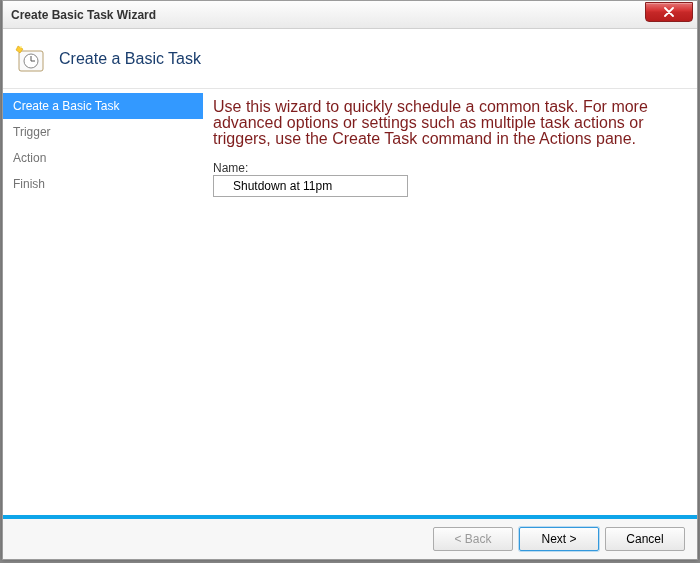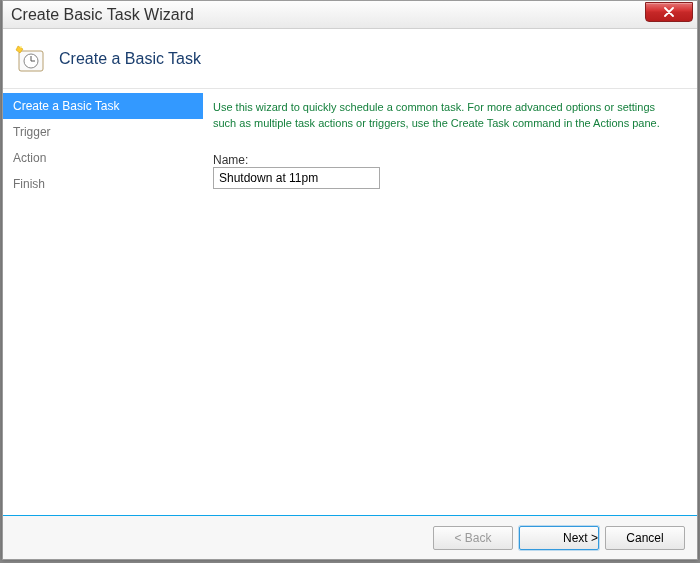--- a/index.html
+++ b/index.html
@@ -25,21 +25,22 @@
       height: 28px;
       background: linear-gradient(to bottom, #fdfdfd, #eaeaea);
       border-bottom: 1px solid #d0d0d0;
       display: flex;
       align-items: center;
       justify-content: space-between;
       padding-left: 8px;
     }
     .titlebar-title {
       color: #333;
-      font-size: 16px;
+      font-size: 12px;
+      font-weight: bold;
     }
     .close-btn {
       width: 48px;
       height: 20px;
       margin-right: 4px;
       margin-top: -6px;
       background: linear-gradient(to bottom, #e57373 0%, #d32f2f 45%, #c62828 50%, #b71c1c 100%);
       border: 1px solid #8a1f1f;
       border-radius: 0 0 4px 4px;
       display: flex;
@@ -88,59 +89,59 @@
       background: #3399ff;
       color: #fff;
     }
     .main {
       flex: 1;
       padding: 10px 16px 10px 10px;
       display: flex;
       flex-direction: column;
     }
     .instructions {
-      color: #15803d;
-      font-size: 11px;
+      color: #7f1d1d;
+      font-size: 16px;
       line-height: 16px;
-      margin-bottom: 18px;
+      margin-bottom: 10px;
     }
     .form-row {
       display: flex;
       align-items: flex-start;
       margin-bottom: 6px;
       flex-direction: column;
     }
     .form-label {
       width: 80px;
       color: #333;
       font-size: 12px;
       padding-top: 4px;
     }
     .form-input {
       flex: 1;
       border: 1px solid #a9a9a9;
-      padding: 3px 5px;
+      padding: 3px 19px;
       font-family: inherit;
       font-size: 12px;
       outline: none;
     }
     .form-textarea {
       flex: 1;
       border: 1px solid #d0d0d0;
       padding: 3px 5px;
       font-family: inherit;
       font-size: 12px;
       resize: none;
       height: 120px;
       background: #fdfdfd;
       outline: none;
     }
     .footer {
       height: 44px;
-      border-top: 1px solid #0ea5e9;
+      border-top: 4px solid #0ea5e9;
       display: flex;
       align-items: center;
       justify-content: flex-end;
       padding: 0 12px;
       gap: 6px;
       background: #f7f7f7;
     }
     .btn {
       min-width: 80px;
       height: 24px;
@@ -151,21 +152,20 @@
       cursor: pointer;
       border-radius: 2px;
     }
     .btn:disabled {
       color: #9a9a9a;
       cursor: default;
     }
     .btn.primary {
       border-color: #3399dd;
       box-shadow: 0 0 0 1px rgba(51,153,221,0.3);
-      text-align: right;
     }
   </style>
 </head>
 <body>
 
 <div class="window">
 
   <div class="titlebar">
     <span class="titlebar-title">Create Basic Task Wizard</span>
     <div class="close-btn">

